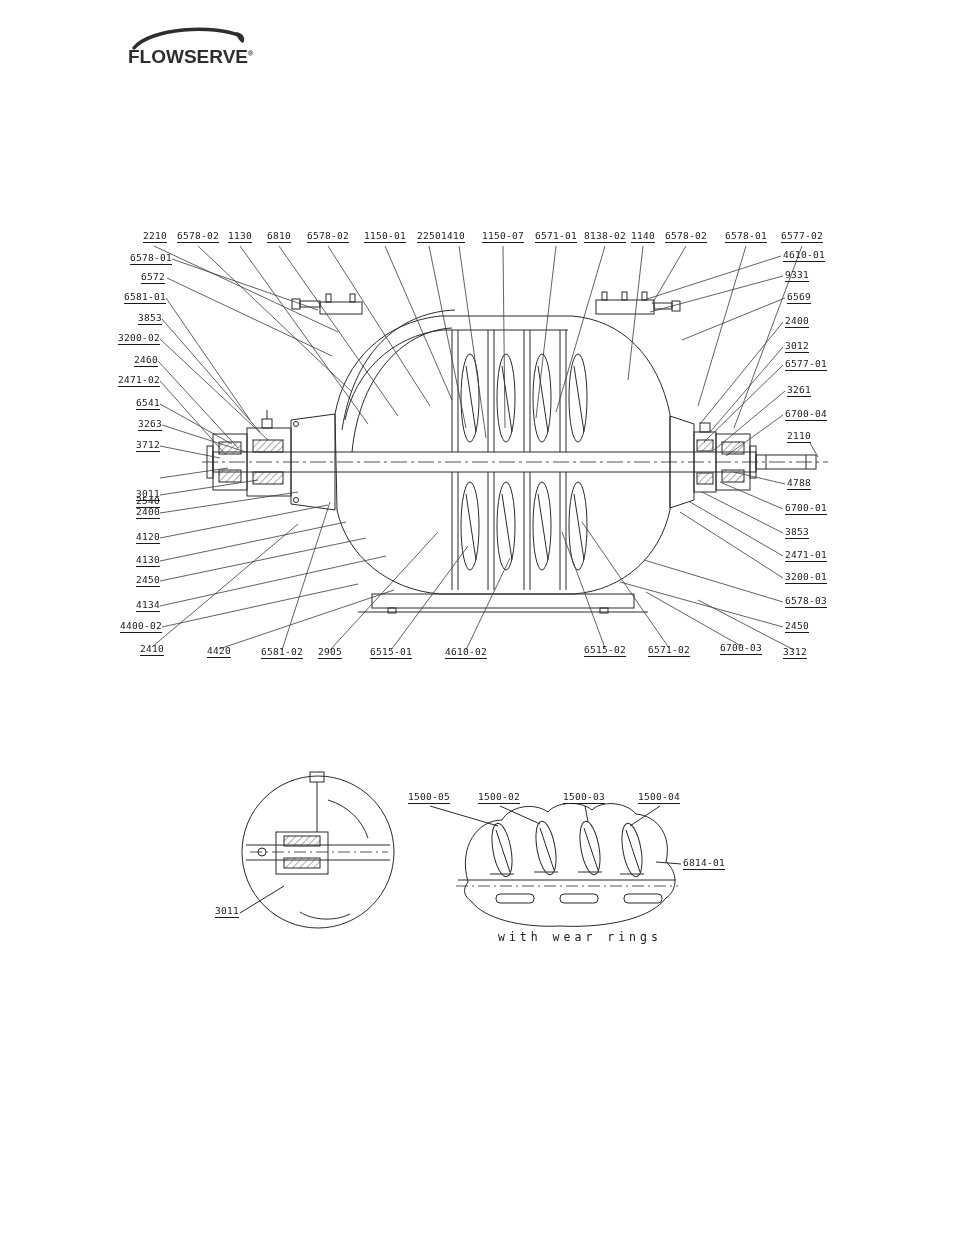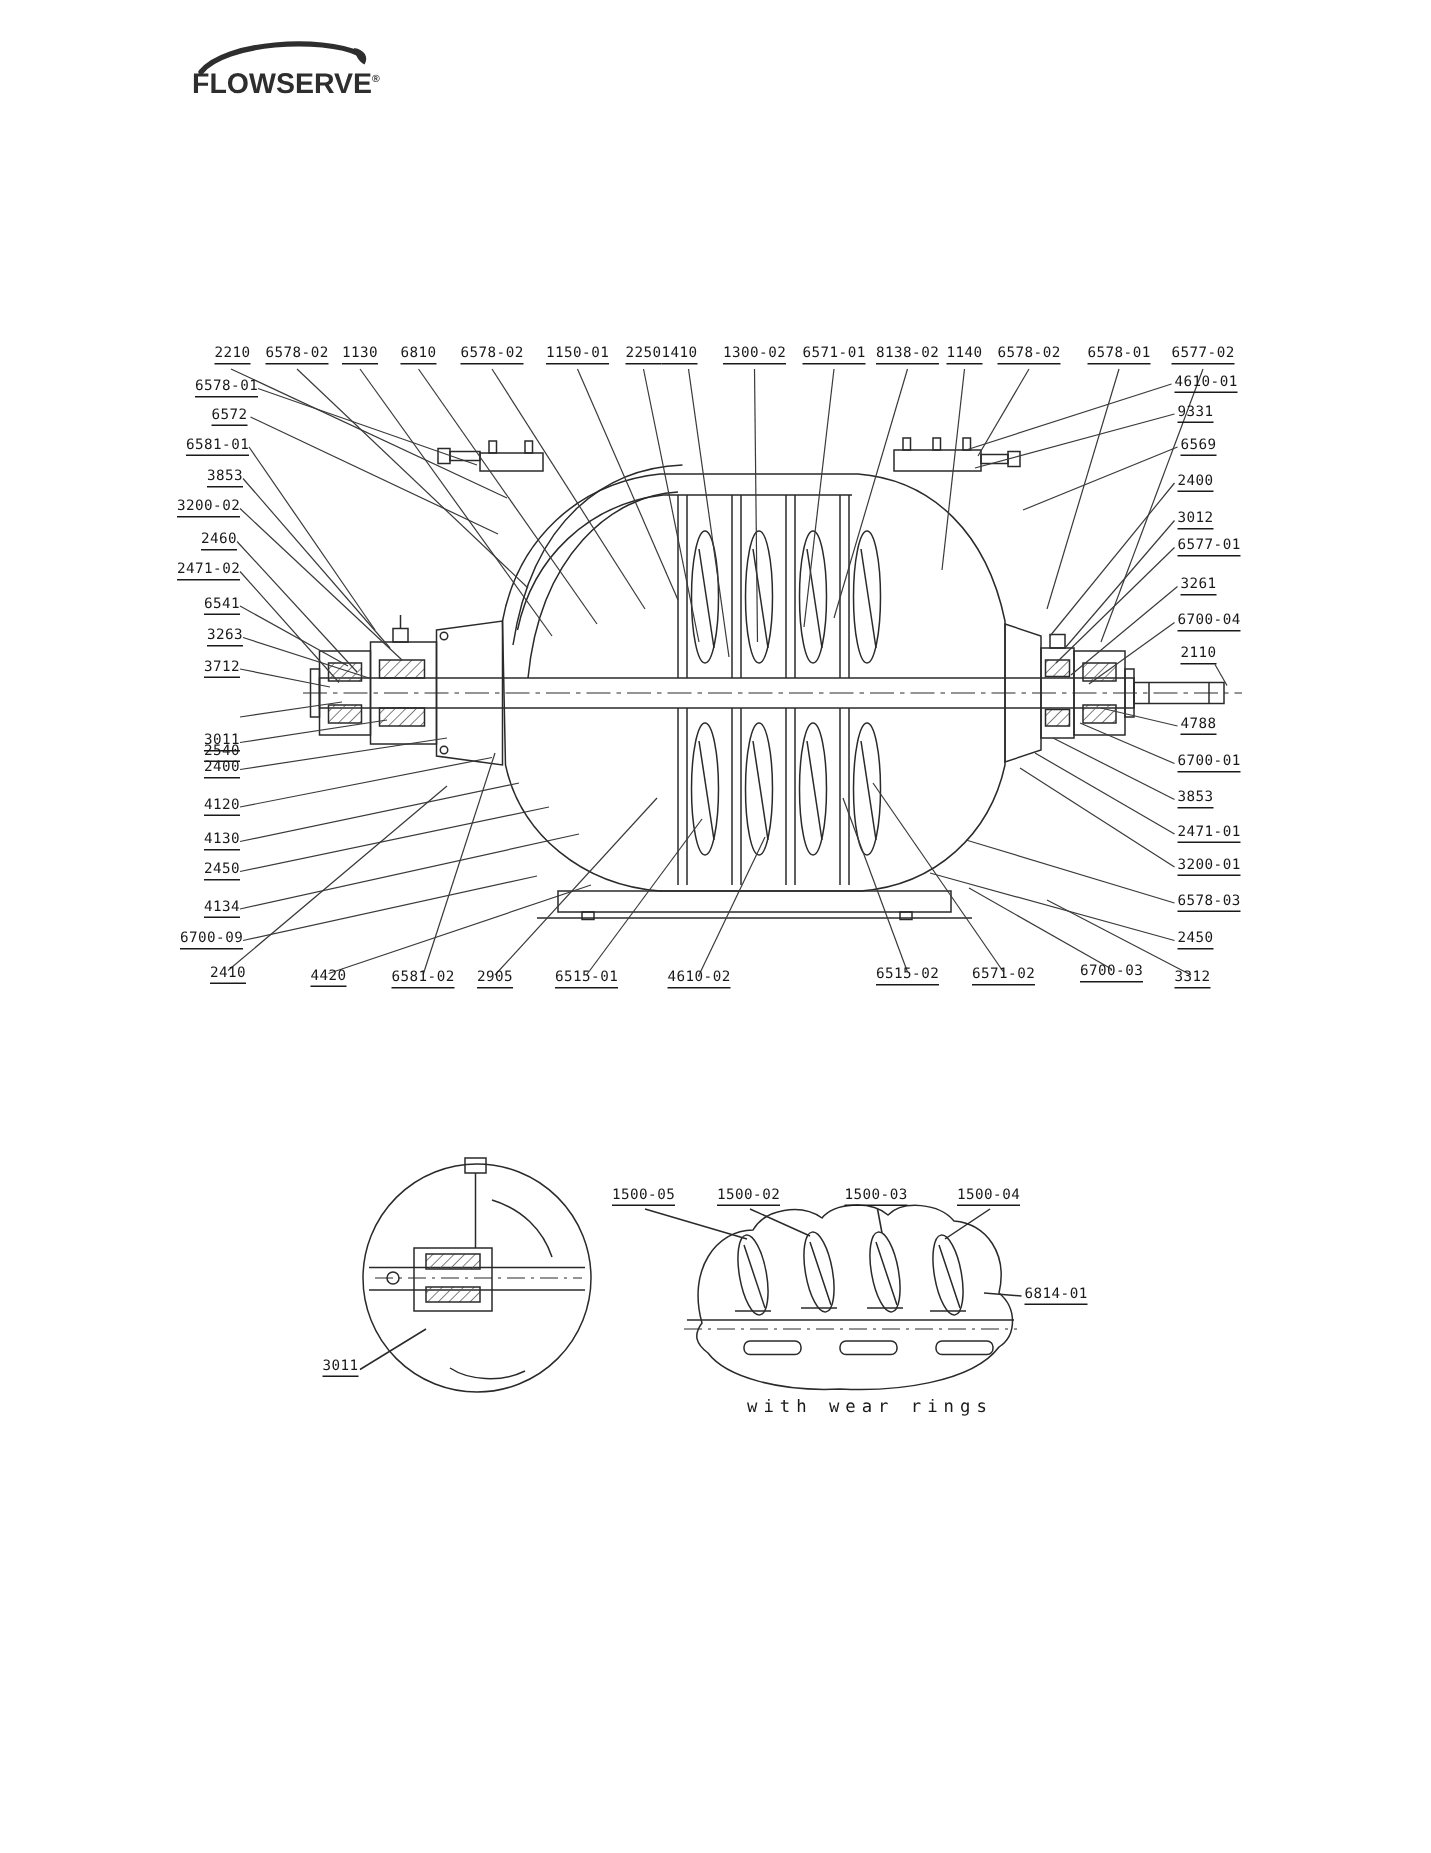--- a/index.html
+++ b/index.html
@@ -252,21 +252,21 @@
   </svg>
 
   <div class="co" style="left:143px;top:231px">2210</div>
   <div class="co" style="left:177px;top:231px">6578-02</div>
   <div class="co" style="left:228px;top:231px">1130</div>
   <div class="co" style="left:267px;top:231px">6810</div>
   <div class="co" style="left:307px;top:231px">6578-02</div>
   <div class="co" style="left:364px;top:231px">1150-01</div>
   <div class="co" style="left:417px;top:231px">2250</div>
   <div class="co" style="left:441px;top:231px">1410</div>
-  <div class="co" style="left:482px;top:231px">1300-02</div>
+  <div class="co" style="left:482px;top:231px">1150-07</div>
   <div class="co" style="left:535px;top:231px">6571-01</div>
   <div class="co" style="left:584px;top:231px">8138-02</div>
   <div class="co" style="left:631px;top:231px">1140</div>
   <div class="co" style="left:665px;top:231px">6578-02</div>
   <div class="co" style="left:725px;top:231px">6578-01</div>
   <div class="co" style="left:781px;top:231px">6577-02</div>
 
   <div class="co" style="left:130px;top:253px">6578-01</div>
   <div class="co" style="left:141px;top:272px">6572</div>
   <div class="co" style="left:124px;top:292px">6581-01</div>
@@ -277,21 +277,21 @@
   <div class="co" style="left:136px;top:398px">6541</div>
   <div class="co" style="left:138px;top:419px">3263</div>
   <div class="co" style="left:136px;top:440px">3712</div>
   <div class="co" style="left:136px;top:496px">2540</div>
   <div class="co" style="left:136px;top:489px">3011</div>
   <div class="co" style="left:136px;top:507px">2400</div>
   <div class="co" style="left:136px;top:532px">4120</div>
   <div class="co" style="left:136px;top:555px">4130</div>
   <div class="co" style="left:136px;top:575px">2450</div>
   <div class="co" style="left:136px;top:600px">4134</div>
-  <div class="co" style="left:120px;top:621px">6700-09</div>
+  <div class="co" style="left:120px;top:621px">4400-02</div>
 
   <div class="co" style="left:783px;top:250px">4610-01</div>
   <div class="co" style="left:785px;top:270px">9331</div>
   <div class="co" style="left:787px;top:292px">6569</div>
   <div class="co" style="left:785px;top:316px">2400</div>
   <div class="co" style="left:785px;top:341px">3012</div>
   <div class="co" style="left:785px;top:359px">6577-01</div>
   <div class="co" style="left:787px;top:385px">3261</div>
   <div class="co" style="left:785px;top:409px">6700-04</div>
   <div class="co" style="left:787px;top:431px">2110</div>

